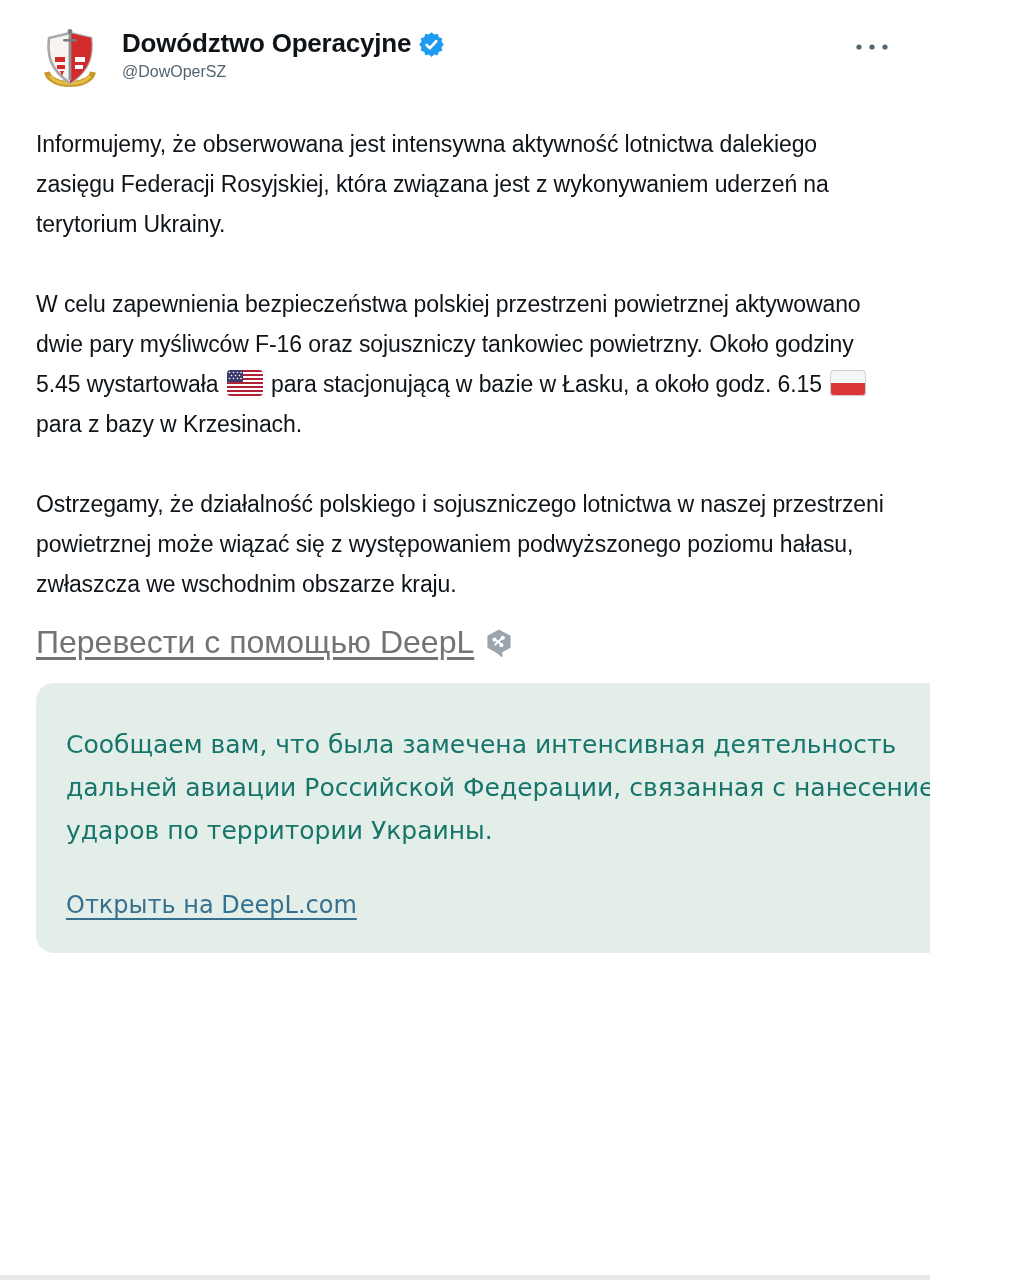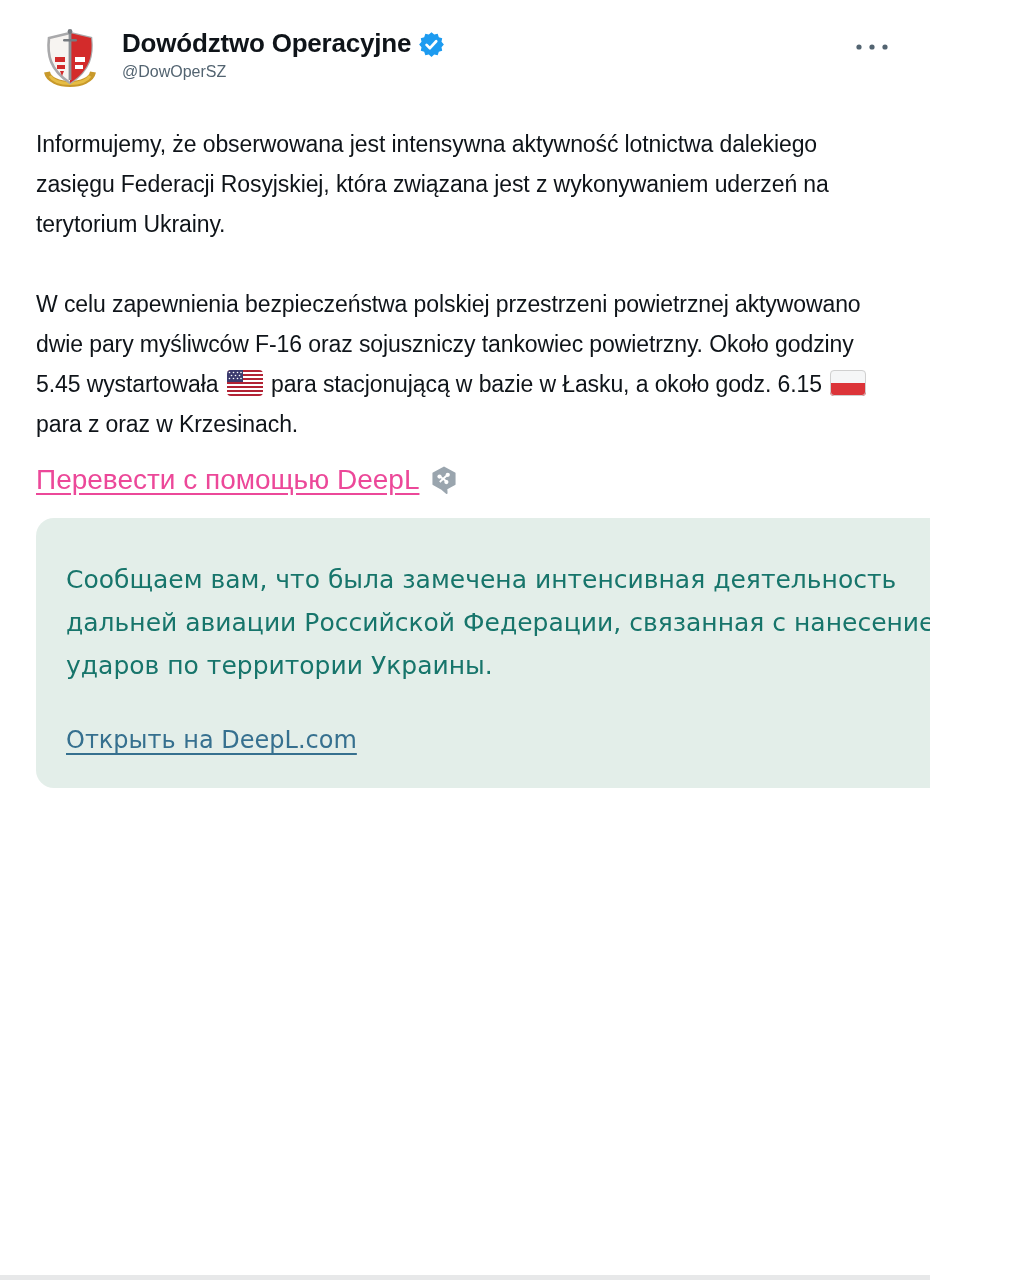--- a/index.html
+++ b/index.html
@@ -71,22 +71,22 @@
   }
 
   
   .translate-row {
     margin-top: 20px;
     display: flex;
     align-items: center;
     gap: 10px;
   }
   .translate-link {
-    font-size: 28px;
-    color: #ec4899;
+    font-size: 32px;
+    color: #737373;
     text-decoration: underline;
     text-underline-offset: 4px;
     cursor: pointer;
   }
   .deepl-icon { width: 30px; height: 30px; }
 
   
   .translation-card {
     position: relative;
     margin-top: 22px;
@@ -222,22 +222,23 @@
             <clipPath id="plr">
               <rect x="0" y="0" width="36" height="26" rx="4"></rect>
             </clipPath>
           </defs>
         <g clip-path="url(#plr)">
           <rect width="36" height="13" fill="#f5f6f7"></rect>
           <rect y="13" width="36" height="13" fill="#dc3439"></rect>
         </g>
         <rect x="0.5" y="0.5" width="35" height="25" rx="3.5" fill="none" stroke="#d0d0d0" stroke-width="1"></rect>
       </svg>
-      <span>para z oraz w Krzesinach.</span></p>
-
+      <span>para z bazy w Krzesinach.</span></p>
+
+    <p>Ostrzegamy, że działalność polskiego i sojuszniczego lotnictwa w naszej przestrzeni powietrznej może wiązać się z występowaniem podwyższonego poziomu hałasu, zwłaszcza we wschodnim obszarze kraju.</p>
   </div>
 
   <div class="translate-row">
     <a class="translate-link">Перевести с помощью DeepL</a>
     <svg class="deepl-icon" viewBox="0 0 24 24">
       <path fill="#9aa5ae" stroke="#9aa5ae" stroke-width="1.5" stroke-linejoin="round" d="M12 2 L20.5 6.6 V15.4 L13.9 19 L14.1 22.4 L9.9 18.9 L3.5 15.4 V6.6 Z"></path>
       <g stroke="#ffffff" stroke-width="1.4">
         <line x1="8.6" y1="13.6" x2="14.6" y2="8"></line>
         <line x1="9" y1="9.4" x2="14.2" y2="13.2"></line>
       </g>

